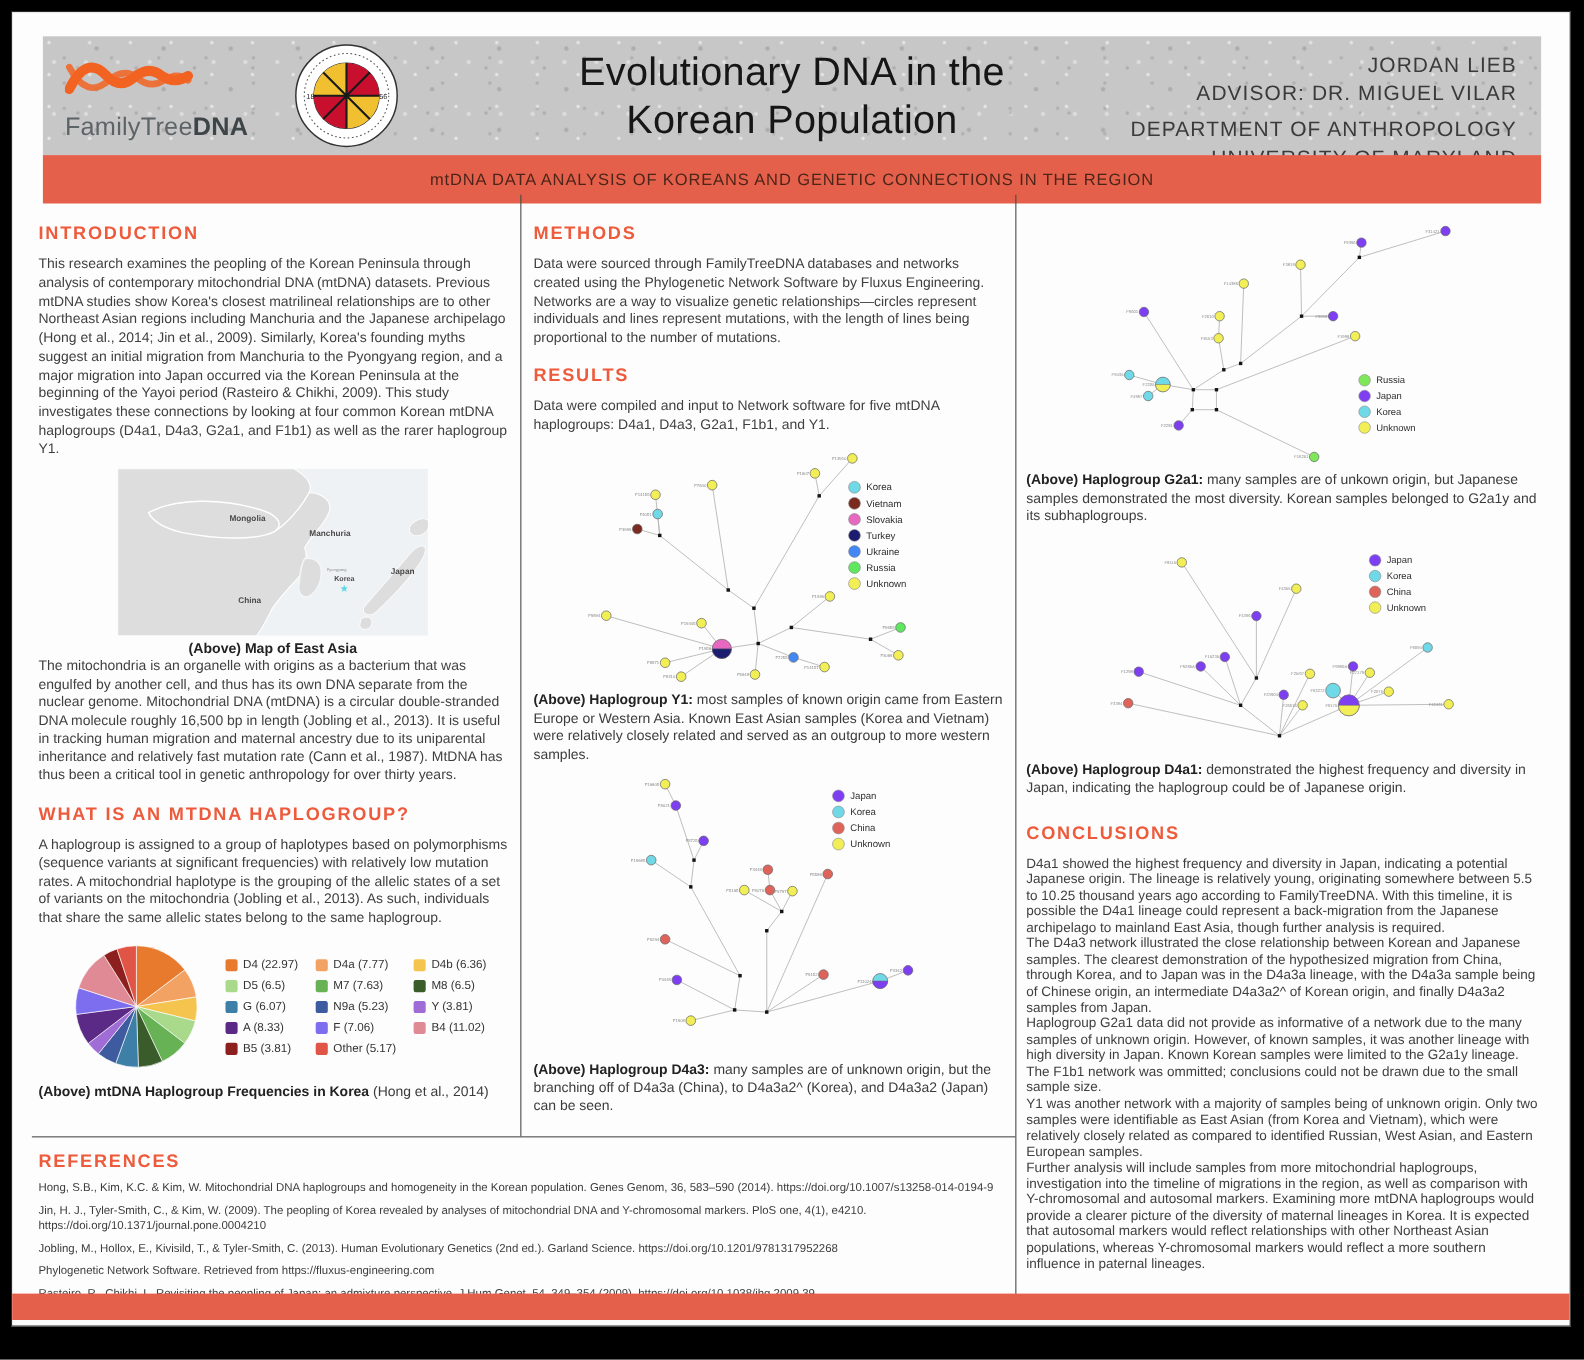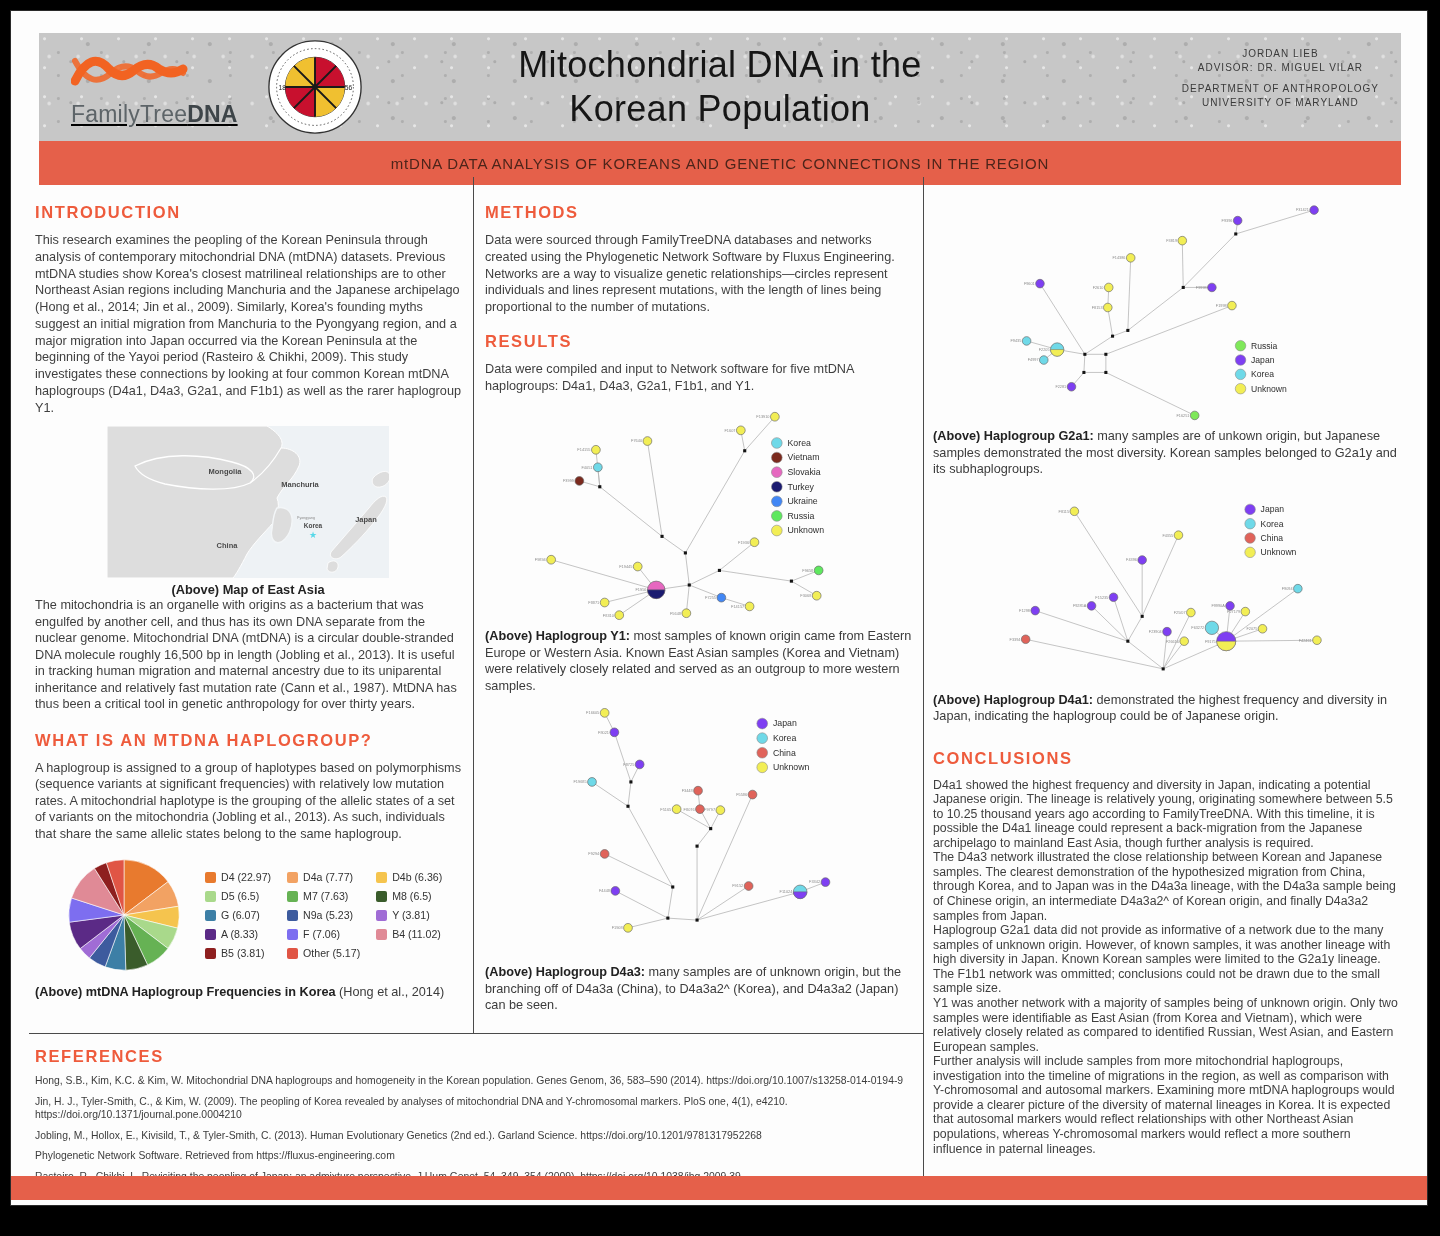--- a/index.html
+++ b/index.html
@@ -17,31 +17,31 @@
     position:absolute;left:28px;top:22px;width:1362px;height:108px;
     background-color:#c7c7c7;
     background-image:
       radial-gradient(circle at 15% 20%, rgba(255,255,255,.55) 1px, transparent 2px),
       radial-gradient(circle at 60% 70%, rgba(110,110,110,.30) 1px, transparent 2px),
       radial-gradient(circle at 35% 50%, rgba(255,255,255,.45) 1px, transparent 2.5px),
       radial-gradient(circle at 80% 30%, rgba(105,105,105,.28) 1.5px, transparent 2.5px),
       radial-gradient(circle at 45% 85%, rgba(90,90,90,.22) 1px, transparent 2px);
     background-size:37px 29px,53px 41px,29px 47px,61px 37px,43px 23px;
   }
-  .ftdna-logo{position:absolute;left:32px;top:14px;width:180px;text-decoration:underline;}
+  .ftdna-logo{position:absolute;left:20px;top:14px;width:180px;}
   .ftdna-text{font-size:23px;letter-spacing:.2px;color:#5d6468;margin-top:2px;}
   .ftdna-text b{color:#3e4549;}
   .umd-seal{position:absolute;left:228px;top:6px;width:96px;height:96px;}
   .header-title{
     position:absolute;left:0;right:0;top:10px;text-align:center;
     font-size:36px;color:#161616;font-weight:400;line-height:1.22;letter-spacing:.3px;
   }
   .header-credits{
-    position:absolute;right:22px;top:14px;text-align:center;color:#3a3a3a;
-    font-size:10px;letter-spacing:1px;line-height:1.35;
+    position:absolute;right:22px;top:14px;text-align:right;color:#3a3a3a;
+    font-size:19px;letter-spacing:1px;line-height:1.35;
   }
   .header-credits .grp2{margin-top:8px;}
   
   .banner{
     position:absolute;left:28px;top:130px;width:1362px;height:44px;background:#e5604a;
     color:#4d241a;font-size:15px;letter-spacing:.8px;font-weight:500;
     display:flex;align-items:center;justify-content:center;
   }
   
   .col{position:absolute;top:166px;}
@@ -98,21 +98,21 @@
       <circle cx="50" cy="50" r="31" fill="#fff" stroke="#333" stroke-width="1"></circle>
       <path d="M50,19 A31,31 0 0 0 19,50 L50,50 Z" fill="#f0c030"></path>
       <path d="M50,19 A31,31 0 0 1 81,50 L50,50 Z" fill="#c8102e"></path>
       <path d="M19,50 A31,31 0 0 0 50,81 L50,50 Z" fill="#c8102e"></path>
       <path d="M81,50 A31,31 0 0 1 50,81 L50,50 Z" fill="#f0c030"></path>
       <path d="M28,28 L50,50 M50,19 L50,50 M72,28 L50,50 M19,50 L81,50 M28,72 L50,50 M50,81 L50,50 M72,72 L50,50" stroke="#1a1a1a" stroke-width="2"></path>
       <text x="12" y="53" font-size="7" fill="#222">18</text>
       <text x="81" y="53" font-size="7" fill="#222">56</text>
     </svg>
     <div class="header-title">
-      <div>Mitochondrial DNA in the</div>
+      <div>Evolutionary DNA in the</div>
       <div>Korean Population</div>
     </div>
     <div class="header-credits">
       <div>JORDAN LIEB</div>
       <div>ADVISOR: DR. MIGUEL VILAR</div>
       <div class="grp2">DEPARTMENT OF ANTHROPOLOGY</div>
       <div>UNIVERSITY OF MARYLAND</div>
     </div>
   </div>
 

